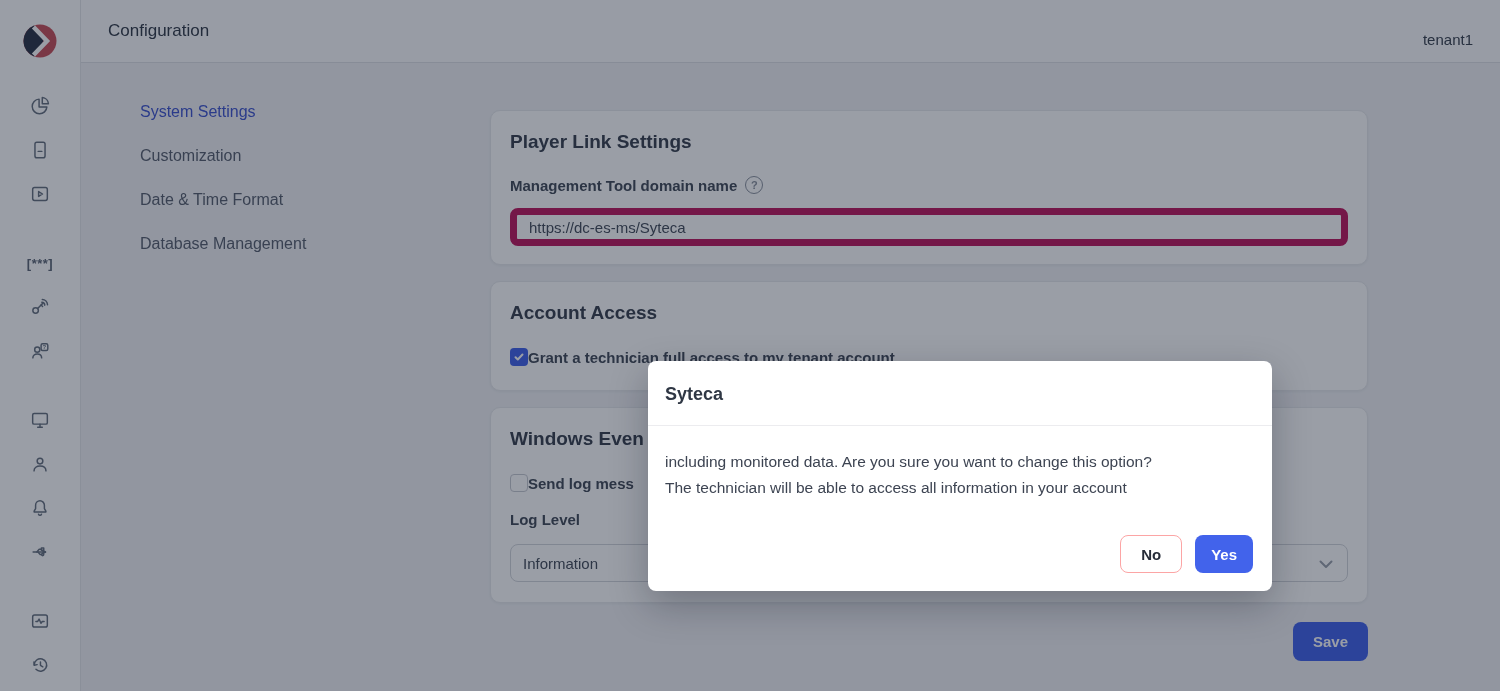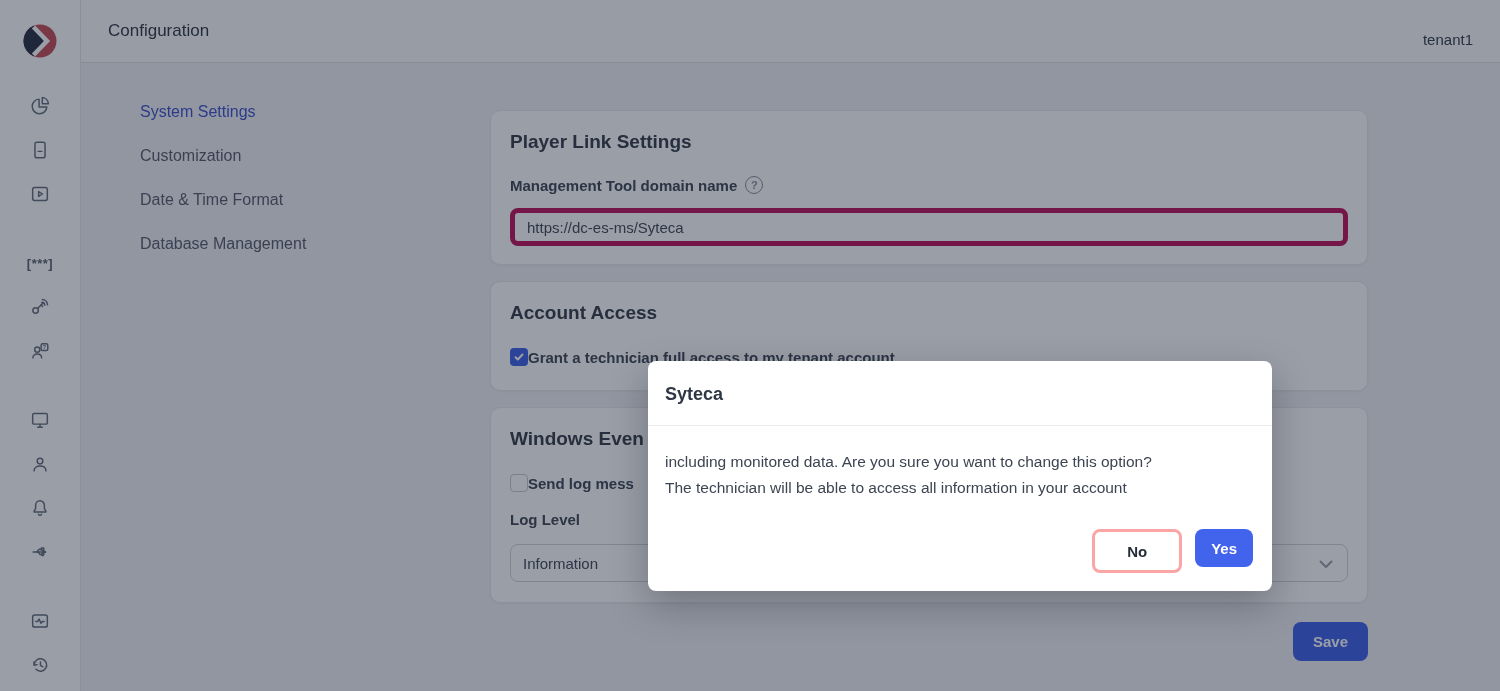--- a/index.html
+++ b/index.html
@@ -35,21 +35,21 @@
   .card-2 { height:110px; }
   .card-3 { height:196px; margin-bottom:19px; }
   .card h2 { font-size:19px; font-weight:bold; color:#39414f; line-height:26px; white-space:nowrap; }
   .card-1 h2 { margin-bottom:20px; }
   .card-2 h2 { margin-bottom:21px; }
   .card-3 h2 { margin-bottom:21px; }
 
   .field-label { display:flex; align-items:center; gap:8px; font-size:15px; font-weight:bold; color:#424a58; height:20px; margin-bottom:13px; white-space:nowrap; }
   .help-circle { width:18px; height:18px; border:1.5px solid #8b929e; border-radius:50%; color:#8b929e; font-size:11px; font-weight:bold; display:inline-flex; align-items:center; justify-content:center; cursor:pointer; }
 
-  .text-input { width:100%; height:38px; border:5px solid #be185d; border-radius:8px; background:#fff; padding:0 12px; font-size:15px; color:#444c5a; font-family:inherit; outline:none; }
+  .text-input { width:100%; height:38px; border:7px solid #be185d; border-radius:8px; background:#fff; padding:0 12px; font-size:15px; color:#444c5a; font-family:inherit; outline:none; }
 
   .check-row { display:flex; align-items:center; gap:0; height:20px; white-space:nowrap; }
   .check-row .check-label { font-size:15px; font-weight:bold; color:#424a58; }
   .checkbox { width:18px; height:18px; border-radius:4px; flex:0 0 auto; cursor:pointer; display:flex; align-items:center; justify-content:center; }
   .checkbox.checked { background:#4263eb; }
   .checkbox.unchecked { background:#fff; border:1.5px solid #c7cad1; }
 
   .card-3 .check-row { margin-bottom:18px; }
   .plain-label { font-size:15px; font-weight:bold; color:#424a58; height:20px; margin-bottom:13px; }
   .select { width:100%; height:38px; border:1px solid #d3d6db; border-radius:8px; background:#fff; display:flex; align-items:center; justify-content:space-between; padding:0 14px 0 12px; font-size:15px; color:#444c5a; cursor:pointer; }
@@ -58,21 +58,21 @@
   .btn { border:none; border-radius:8px; font-family:inherit; font-size:15px; font-weight:bold; cursor:pointer; }
   .btn-save { height:39px; padding:0 20px; background:#4263eb; color:#ffffff; }
 
   
   .overlay { position:absolute; inset:0; background:rgba(15,23,42,0.42); z-index:40; }
   .modal { position:absolute; left:648px; top:361px; width:624px; height:230px; background:#ffffff; border-radius:8px; box-shadow:0 14px 38px rgba(10,16,30,0.28); z-index:50; }
   .modal-header { padding:20px 17px 17px 17px; border-bottom:1px solid #ececef; }
   .modal-title { font-size:18px; font-weight:bold; color:#2f3744; line-height:27px; }
   .modal-body { padding:23px 17px 0 17px; font-size:15.5px; color:#3d4452; line-height:26px; }
   .modal-footer { position:absolute; right:19px; bottom:18px; display:flex; gap:13px; }
-  .btn-no { height:44px; padding:0 32px; background:#ffffff; border:3px solid #fca5a5; color:#262c38; }
+  .btn-no { height:38px; padding:0 20px; background:#ffffff; border:1px solid #fca5a5; color:#262c38; }
   .btn-yes { height:38px; padding:0 16px; background:#4263eb; color:#ffffff; }
 
   .chev svg { stroke:#9aa0ab; fill:none; stroke-width:2; stroke-linecap:round; stroke-linejoin:round; }
 </style>
 </head>
 <body>
 
 <div class="page">
 
   <div class="sidebar">

